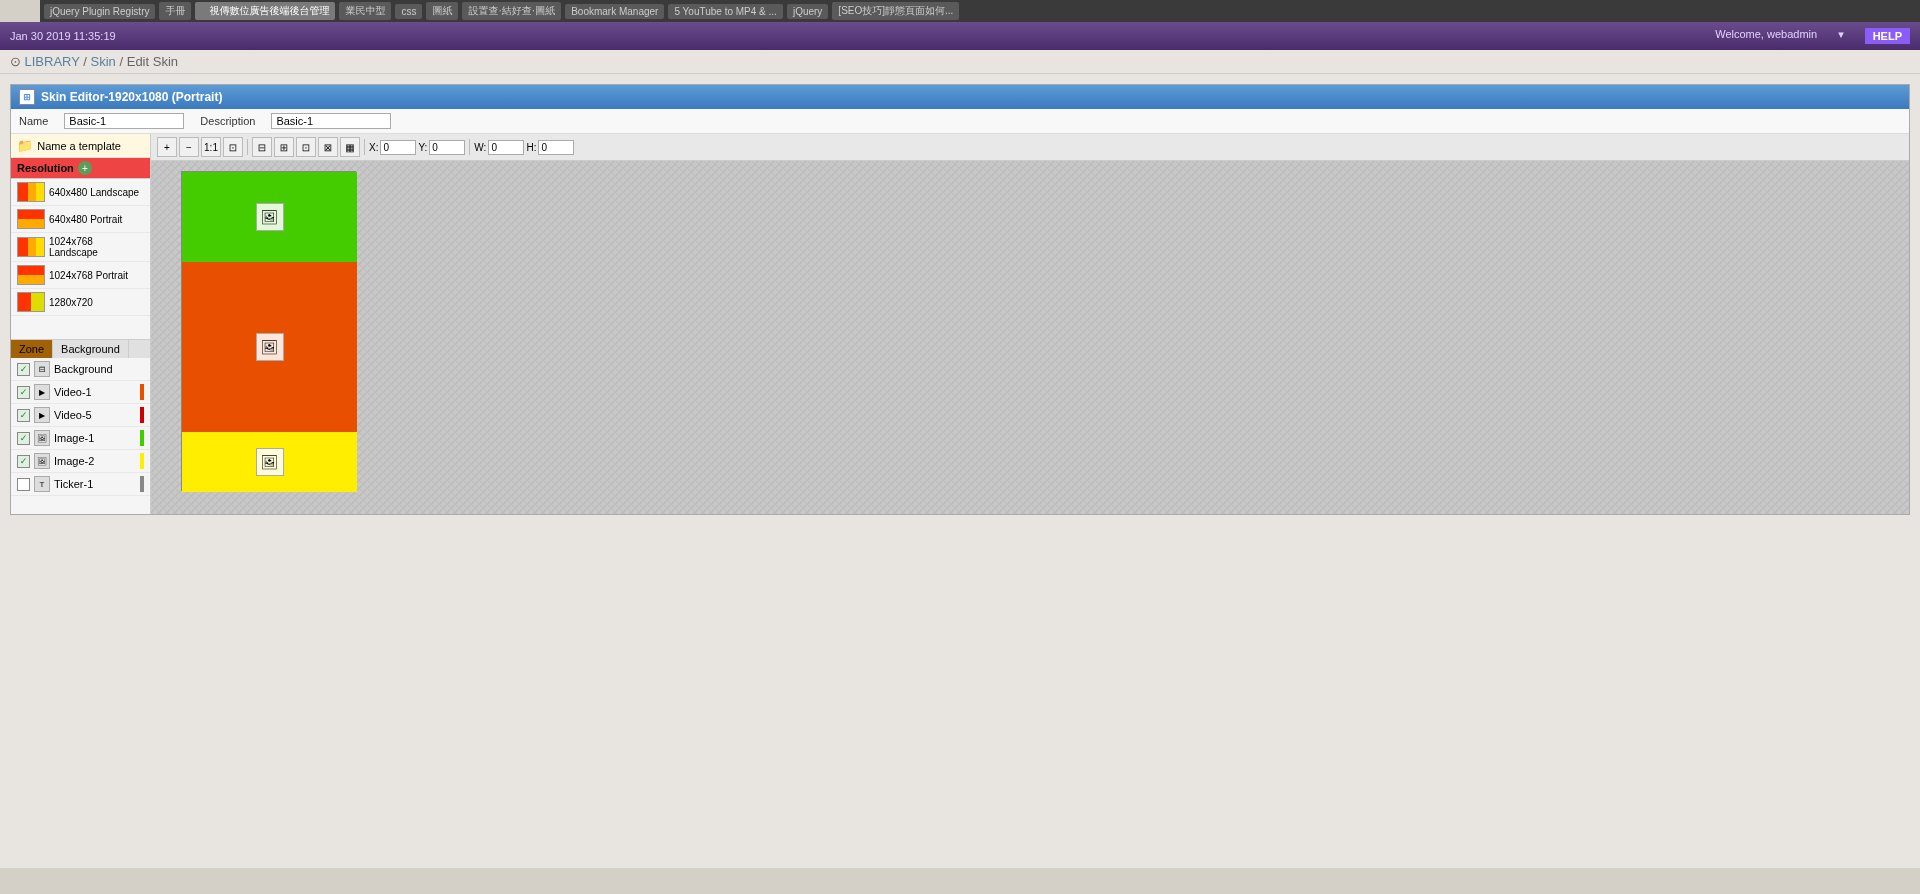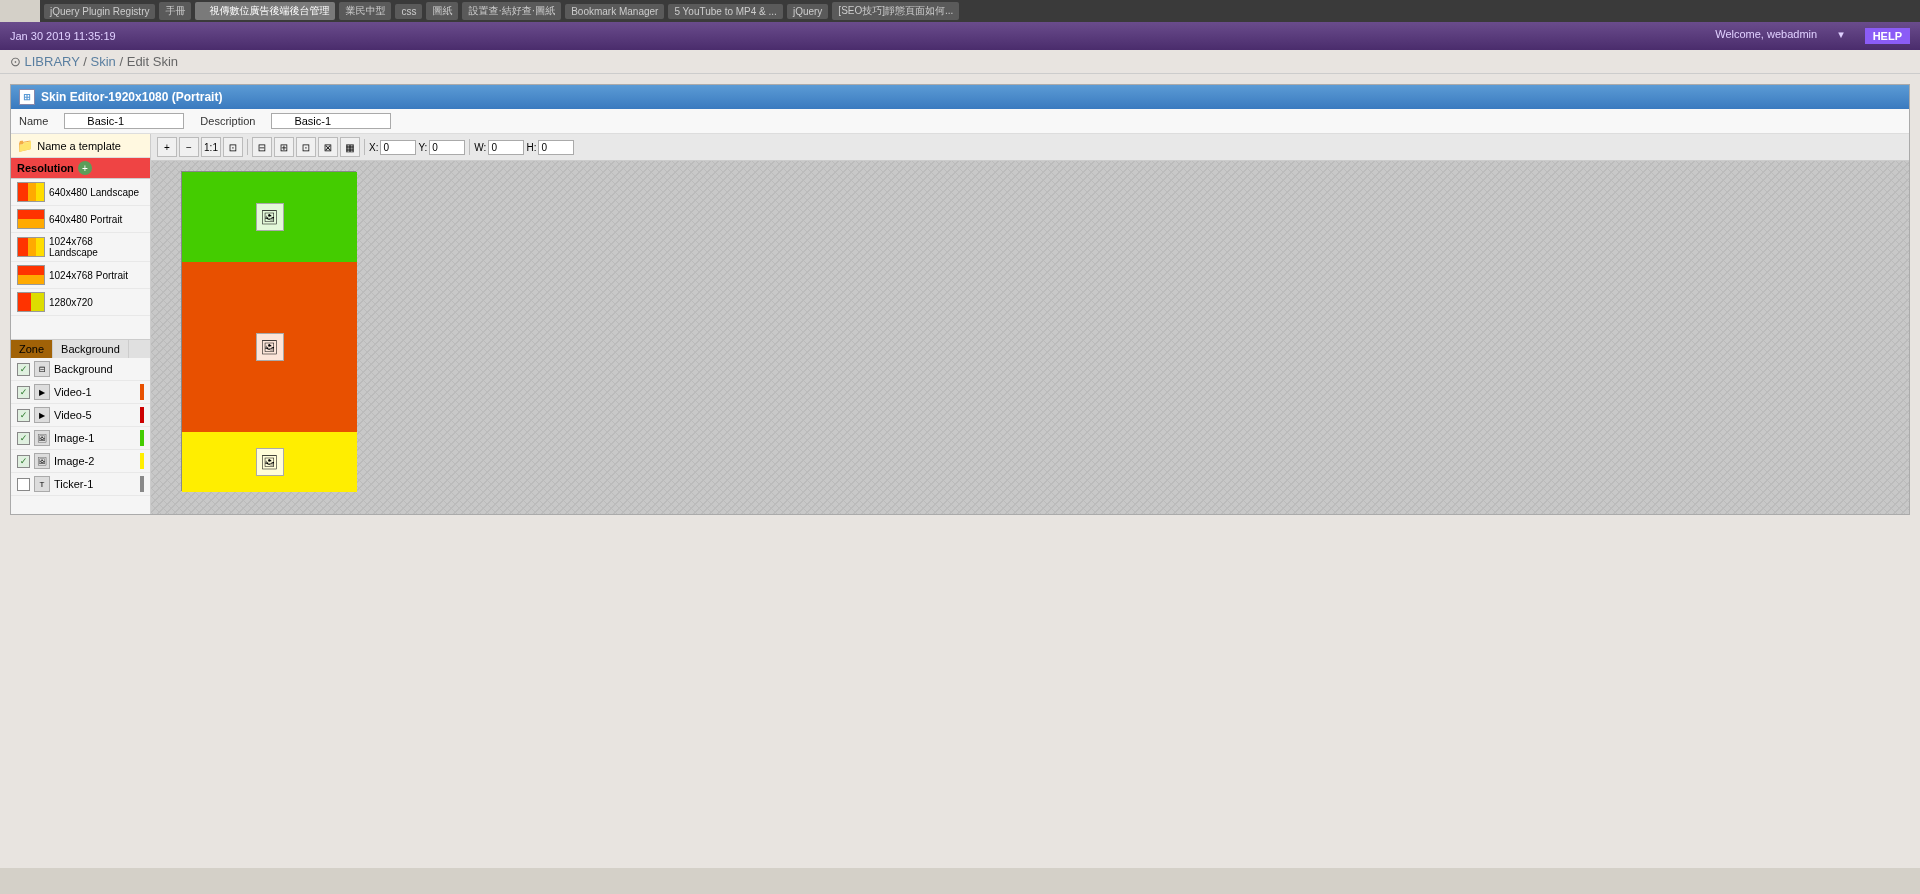--- a/index.html
+++ b/index.html
@@ -114,21 +114,21 @@
       display: flex;
       align-items: center;
       padding: 4px 8px;
       gap: 16px;
       background: #f8f8f8;
       border-bottom: 1px solid #ddd;
     }
     .name-desc-row label { font-size: 11px; color: #333; }
     .name-desc-row input {
       border: 1px solid #aaa;
-      padding: 1px 22px;
+      padding: 1px 4px;
       font-size: 11px;
       width: 120px;
     }
 
     
     .editor-body {
       display: flex;
       height: 380px;
     }
 

